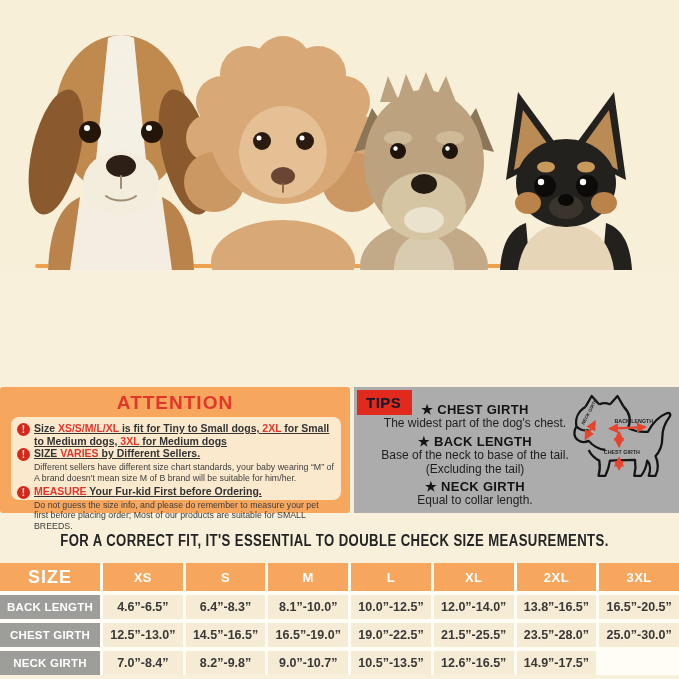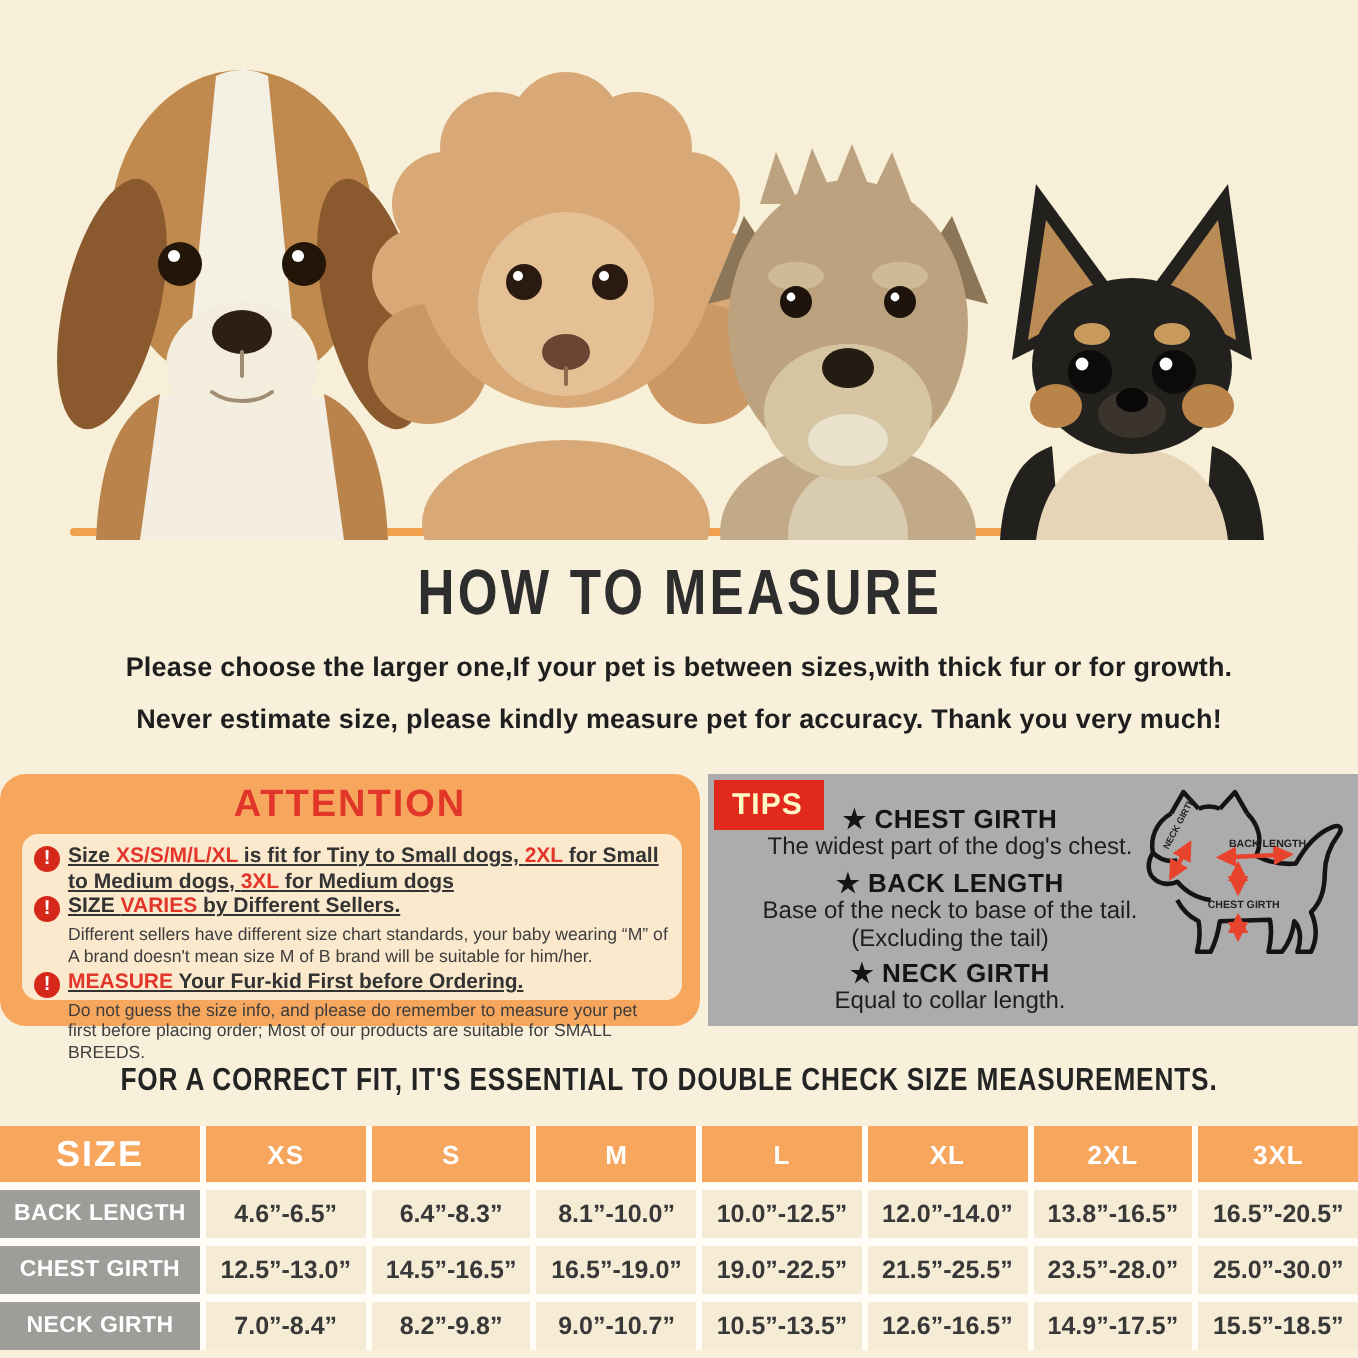--- a/index.html
+++ b/index.html
@@ -17,21 +17,21 @@
     display:inline-block; margin-top:6px;
     font-size:32px; font-weight:bold; letter-spacing:2px; color:#2D2D2D;
     transform:scaleX(.80); transform-origin:center; white-space:nowrap;
   }
   .measure-line{ font-size:13.5px; font-weight:bold; color:#1E1E1E; margin-top:11px; letter-spacing:.1px; }
 
   
   .info-row{ position:absolute; top:387px; left:0; width:679px; height:126px; display:flex; }
   .attention-box{
     position:relative; width:350px; height:126px; background:#F7A75D;
-    border-radius:13px; flex:none;
+    border-radius:3px; flex:none;
   }
   .attention-title{
     text-align:center; color:#E2362B; font-weight:bold; font-size:19px;
     letter-spacing:1px; padding-top:5px;
   }
   .attention-inner{
     position:absolute; left:11px; right:9px; top:30px; bottom:13px;
     background:#FBE9CE; border-radius:8px; padding:5px 7px 3px 6px;
   }
   .att-item{ display:flex; align-items:flex-start; }
@@ -41,21 +41,21 @@
     font-size:10px; font-weight:bold; text-align:center; line-height:13px;
   }
   .att-main{ font-size:10.5px; font-weight:bold; color:#333; line-height:1.2;text-decoration:underline; }
   .att-main .red{ color:#E2362B; }
   .att-sub{ font-size:8.8px; color:#3D3D3D; line-height:1.18; margin:1px 0 2px 17px; }
 
   .tips-box{
     position:relative; flex:1; margin-left:4px; background:#ACACAC; height:126px;
   }
   .tips-badge{
-    position:absolute; top:3px; left:3px; background:#E2291D; color:#fef9c3;
+    position:absolute; top:3px; left:3px; background:#E2291D; color:#0f172a;
     font-weight:bold; font-size:15px; line-height:1; padding:5px 11px 5px 9px;
     letter-spacing:.5px;
   }
   .tips-content{ position:absolute; left:26px; top:12px; width:190px; text-align:center; }
   .tips-head{ font-size:13px; font-weight:bold; color:#141414; margin-top:3px; letter-spacing:.3px; }
   .tips-body{ font-size:12px; color:#1E1E1E; line-height:1.15; }
   .tips-diagram{ position:absolute; right:2px; top:6px; }
 
   
   .fit-note-wrap{ position:absolute; top:532px; left:0; width:679px; text-align:left; }
@@ -165,25 +165,20 @@
         <circle cx="545" cy="186" r="11" fill="#0D0B09"></circle>
           <circle cx="541" cy="182" r="3.2" fill="#FFFFFF"></circle>
         <circle cx="587" cy="186" r="11" fill="#0D0B09"></circle>
           <circle cx="583" cy="182" r="3.2" fill="#FFFFFF"></circle>
         <ellipse cx="566" cy="207" rx="17" ry="12" fill="#3B342C"></ellipse>
         <ellipse cx="566" cy="200" rx="8" ry="6" fill="#0A0908"></ellipse>
       </g>
     </svg>
   </div>
 
-  <div class="measure">
-    <div class="measure-title">HOW TO MEASURE</div>
-    <div class="measure-line">Please choose the larger one,If your pet is between sizes,with thick fur or for growth.</div>
-    <div class="measure-line">Never estimate size, please kindly measure pet for accuracy. Thank you very much!</div>
-  </div>
 
   <div class="info-row">
 
     <div class="attention-box">
       <div class="attention-title">ATTENTION</div>
       <div class="attention-inner">
 
         <div class="att-item">
           <span class="bang">!</span>
           <div class="att-main"><span>Size </span><span class="red">XS/S/M/L/XL</span><span> is fit for Tiny to Small dogs,  </span><span class="red">2XL</span><span> for Small to Medium dogs, </span><span class="red">3XL</span><span> for Medium dogs</span></div>
@@ -281,16 +276,15 @@
     <div class="cell td">23.5”-28.0”</div>
     <div class="cell td">25.0”-30.0”</div>
 
     <div class="cell rl">NECK GIRTH</div>
     <div class="cell td">7.0”-8.4”</div>
     <div class="cell td">8.2”-9.8”</div>
     <div class="cell td">9.0”-10.7”</div>
     <div class="cell td">10.5”-13.5”</div>
     <div class="cell td">12.6”-16.5”</div>
     <div class="cell td">14.9”-17.5”</div>
-    <div class="cell td">15.5”-18.5”</div>
   </div>
 
 </div>
 
 </body></html>

